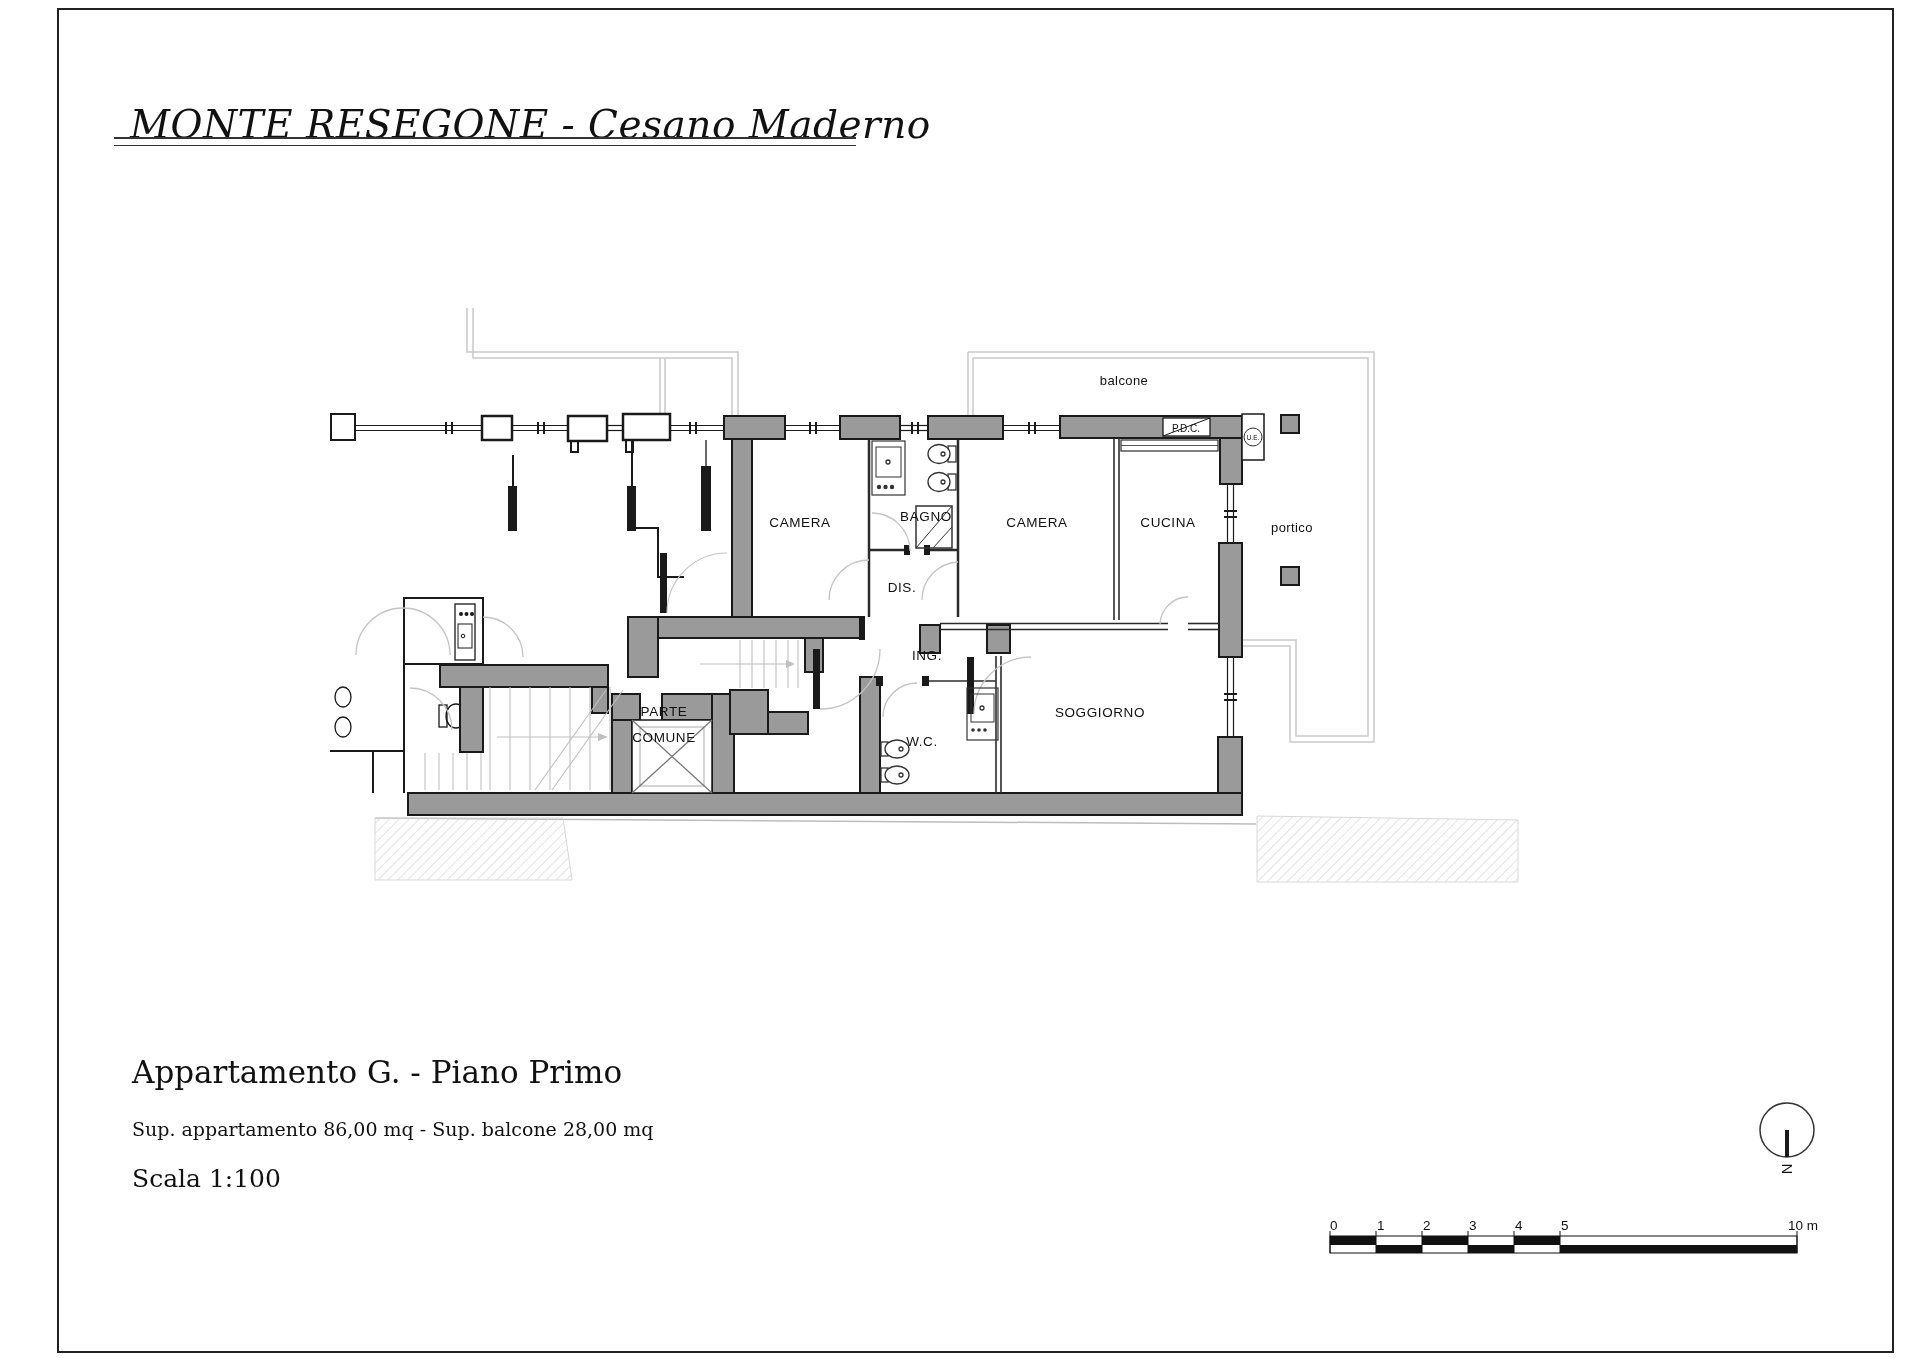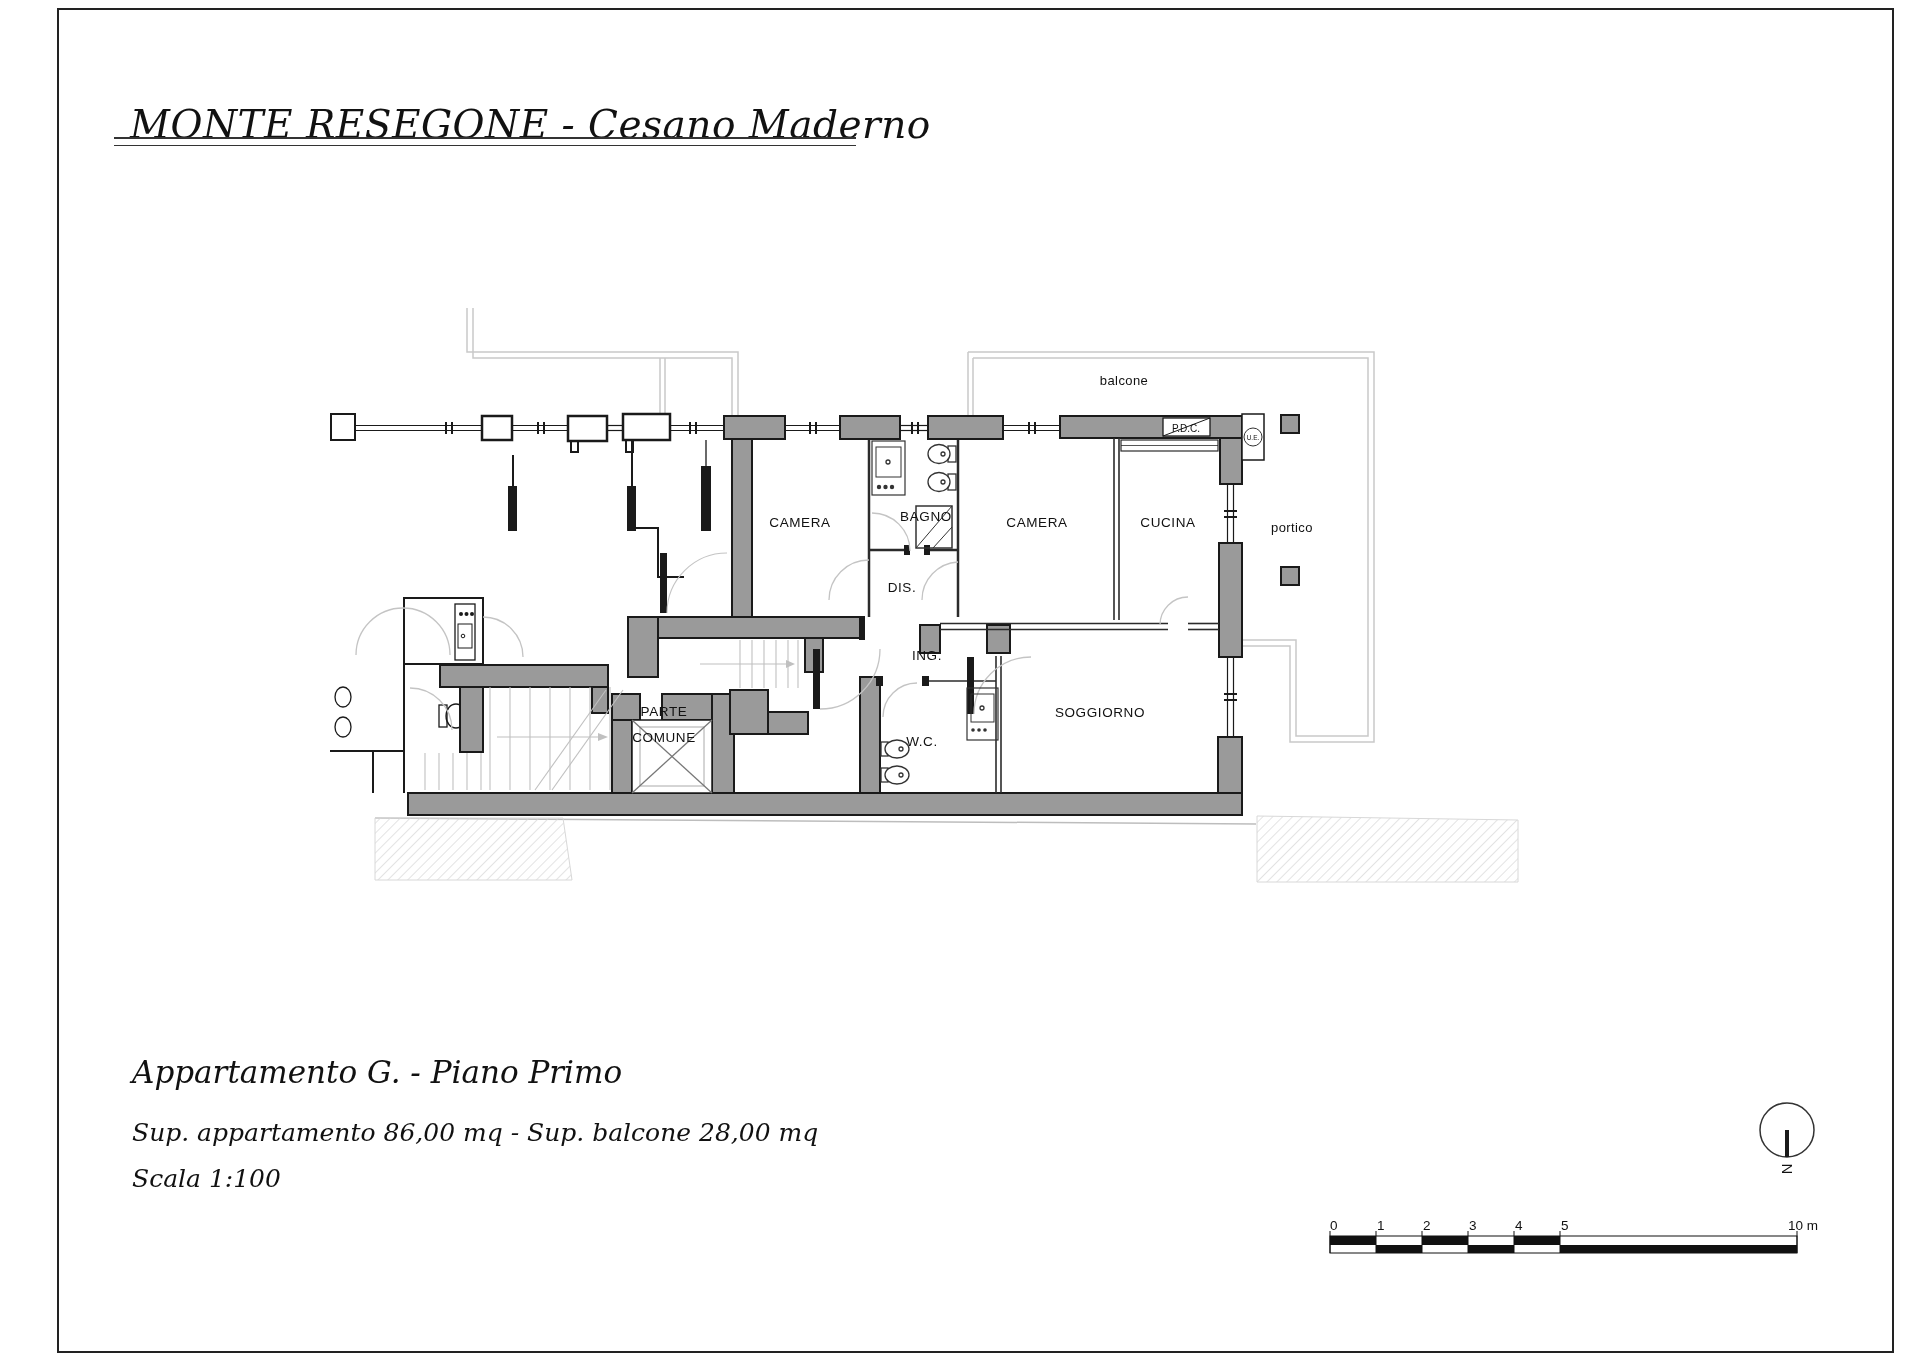--- a/index.html
+++ b/index.html
@@ -1,22 +1,22 @@
 <!DOCTYPE html>
 <html><head>
 <meta charset="utf-8">
 <style>
   html,body{margin:0;padding:0;background:#fff;}
   body{width:1920px;height:1358px;position:relative;font-family:"Liberation Sans",sans-serif;overflow:hidden;}
   .sheet-border{position:absolute;left:57px;top:8px;width:1833px;height:1341px;border:2px solid #222;}
   .title-block{position:absolute;left:130px;top:84px;font-family:"DejaVu Serif",serif;font-style:italic;font-size:39px;color:#111;letter-spacing:.5px;white-space:nowrap;margin-top:18px;}
   .title-rule{position:absolute;left:114px;top:137px;width:742px;height:6px;border-top:2px solid #333;border-bottom:1px solid #333;}
-  .footer{position:absolute;left:132px;font-family:"DejaVu Serif",serif;font-style:italic;color:#111;white-space:nowrap;}
+  .footer{position:absolute;left:132px;font-family:"DejaVu Serif",serif;color:#111;white-space:nowrap;}
   .footer.l1{top:1054px;font-size:31px;}
-  .footer.l2{top:1118px;font-size:25px;}
+  .footer.l2{top:1118px;font-size:19px;}
   .footer.l3{top:1164px;font-size:25px;}
   svg{position:absolute;left:0;top:0;}
   text{font-family:"Liberation Sans",sans-serif;fill:#111;}
   .roomlbl{font-size:13.5px;letter-spacing:.6px;}
   .smalllbl{font-size:13px;letter-spacing:.4px;}
 </style>
 </head>
 <body>
 
 <div class="sheet-border"></div>

